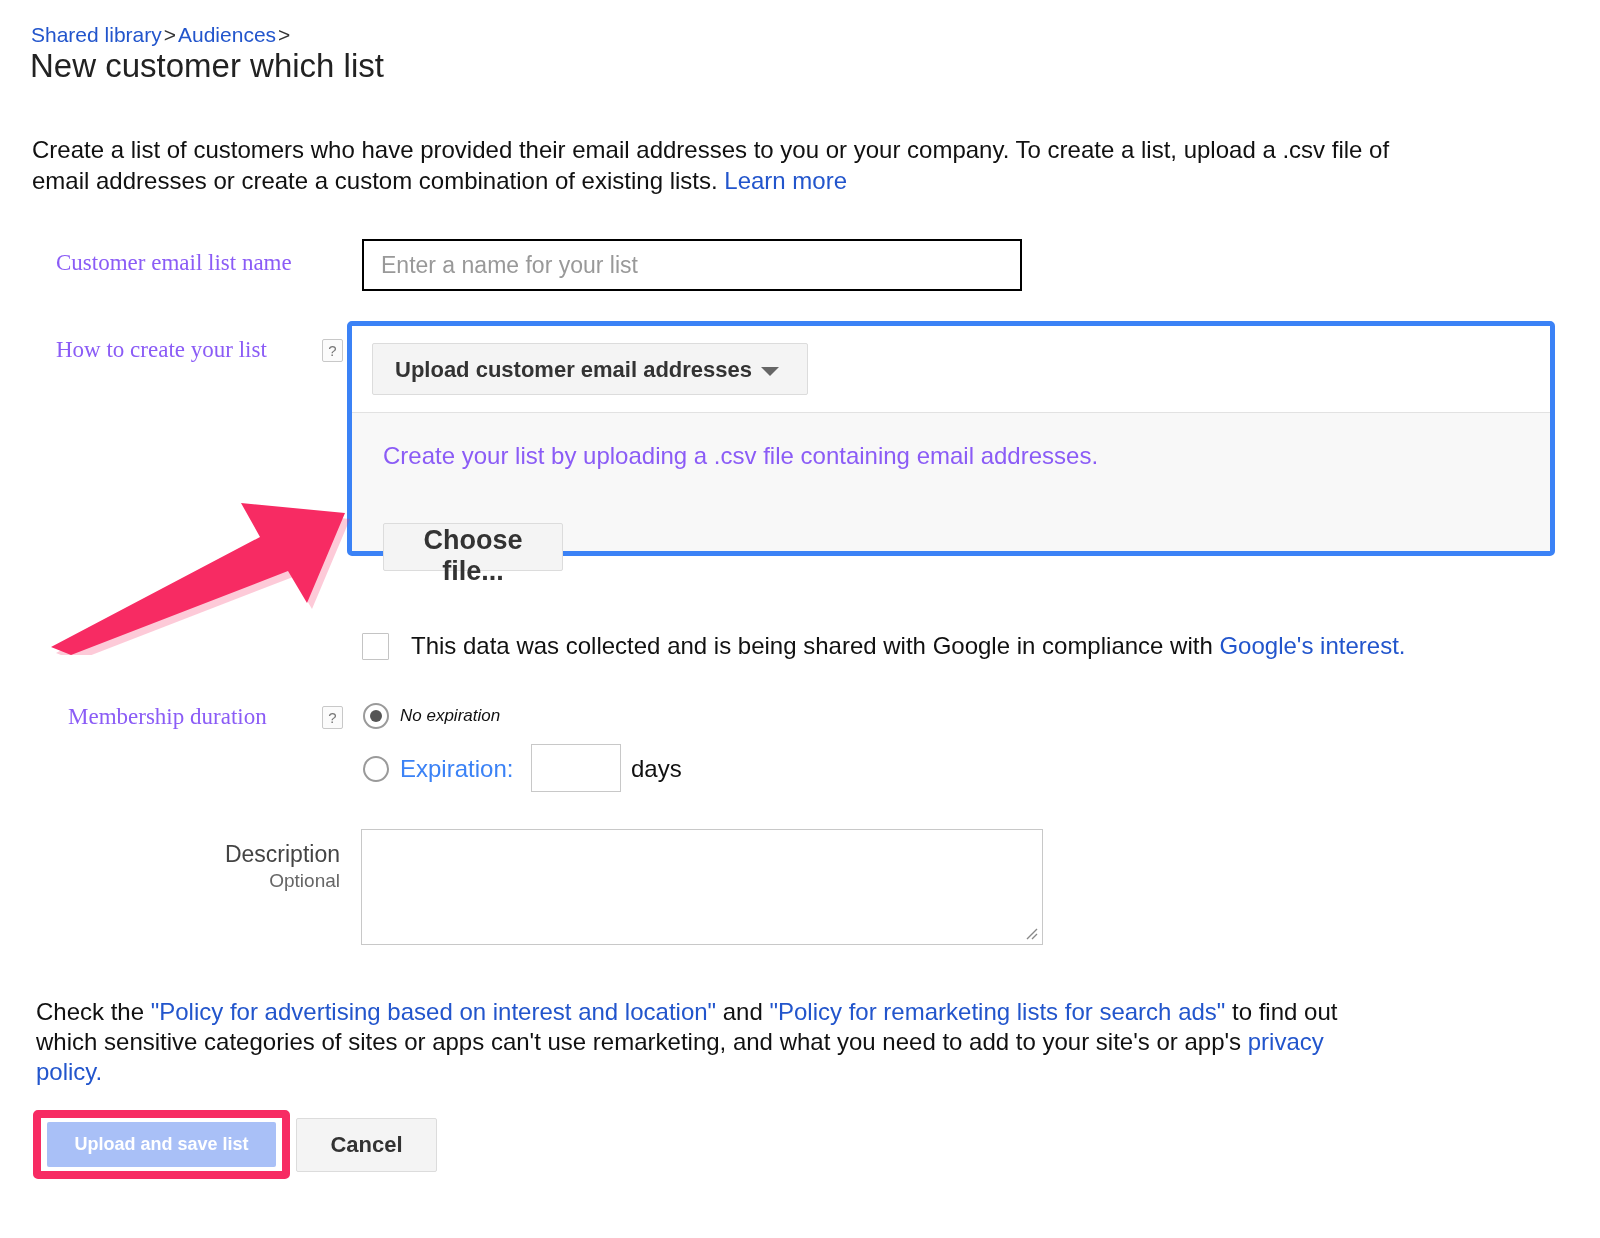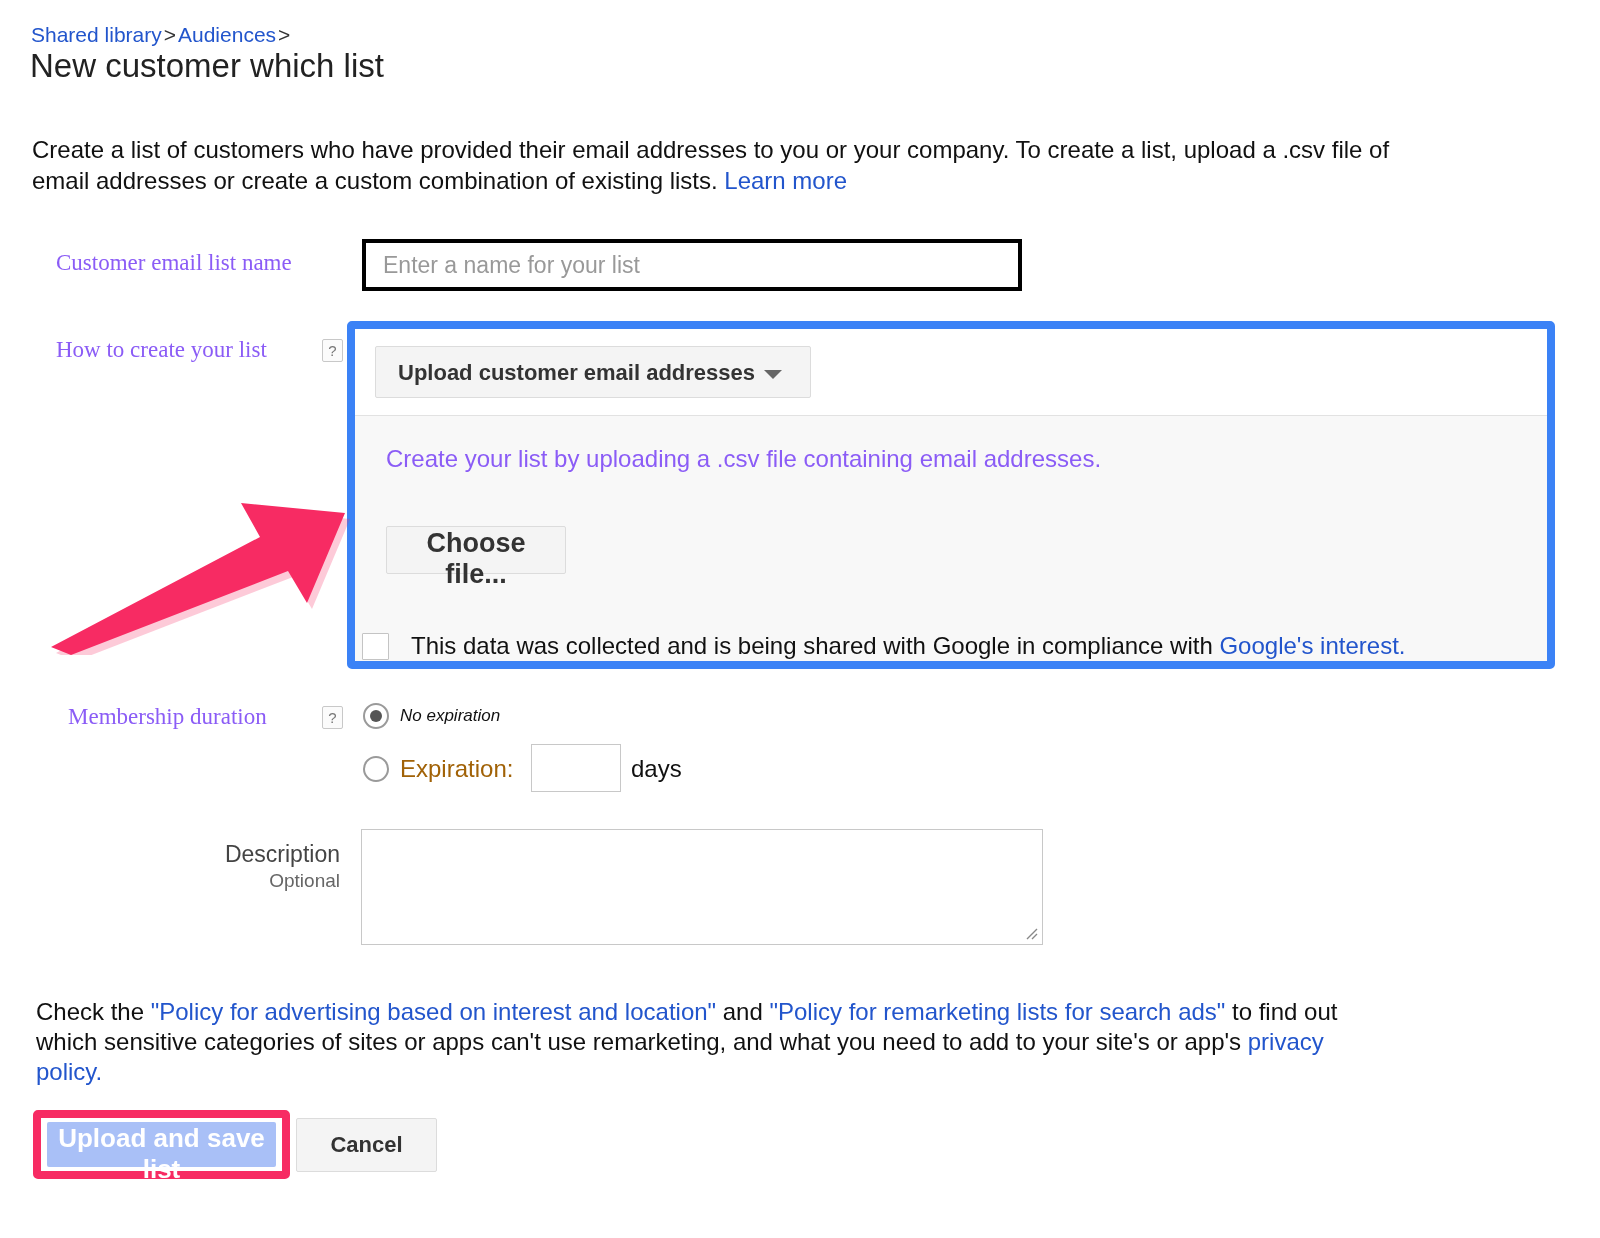--- a/index.html
+++ b/index.html
@@ -87,21 +87,21 @@
 
   
   #name-label { left: 56px; top: 249px; }
   #name-input {
     position: absolute;
     left: 362px;
     top: 239px;
     width: 660px;
     height: 52px;
     box-sizing: border-box;
-    border: 4px solid #000000;
+    border: 2px solid #000000;
     background: #ffffff;
     font-size: 23px;
     font-family: "Liberation Sans", sans-serif;
     color: #222222;
     padding: 0 17px;
     outline: none;
   }
   #name-input::placeholder { color: #999999; }
 
   
@@ -111,23 +111,23 @@
     left: 322px;
     top: 339px;
   }
 
   
   #highlight-box {
     position: absolute;
     left: 347px;
     top: 321px;
     width: 1208px;
-    height: 348px;
-    box-sizing: border-box;
-    border: 8px solid #3b82f6;
+    height: 235px;
+    box-sizing: border-box;
+    border: 5px solid #3b82f6;
     border-radius: 5px;
     background: #ffffff;
   }
 
   #panel-inner {
     position: absolute;
     left: 0;
     top: 0;
     right: 0;
     bottom: 0;
@@ -284,21 +284,21 @@
     white-space: nowrap;
     font-style: italic;
   }
   #radio-exp { left: 363px; top: 756px; }
   #label-exp {
     position: absolute;
     left: 400px;
     top: 753px;
     font-size: 24px;
     line-height: 31px;
-    color: #a16207;
+    color: #3b82f6;
     white-space: nowrap;
   }
   #exp-days-input {
     position: absolute;
     left: 531px;
     top: 744px;
     width: 90px;
     height: 48px;
     box-sizing: border-box;
     border: 1px solid #c8c8c8;
@@ -384,21 +384,21 @@
   #upload-save-btn {
     position: absolute;
     left: 47px;
     top: 1122px;
     width: 229px;
     height: 45px;
     box-sizing: border-box;
     background: #a9c0f7;
     border: none;
     border-radius: 2px;
-    font-size: 26px;
+    font-size: 18px;
     font-weight: bold;
     font-family: "Liberation Sans", sans-serif;
     color: #ffffff;
     cursor: pointer;
   }
   #cancel-btn {
     position: absolute;
     left: 296px;
     top: 1118px;
     width: 141px;

